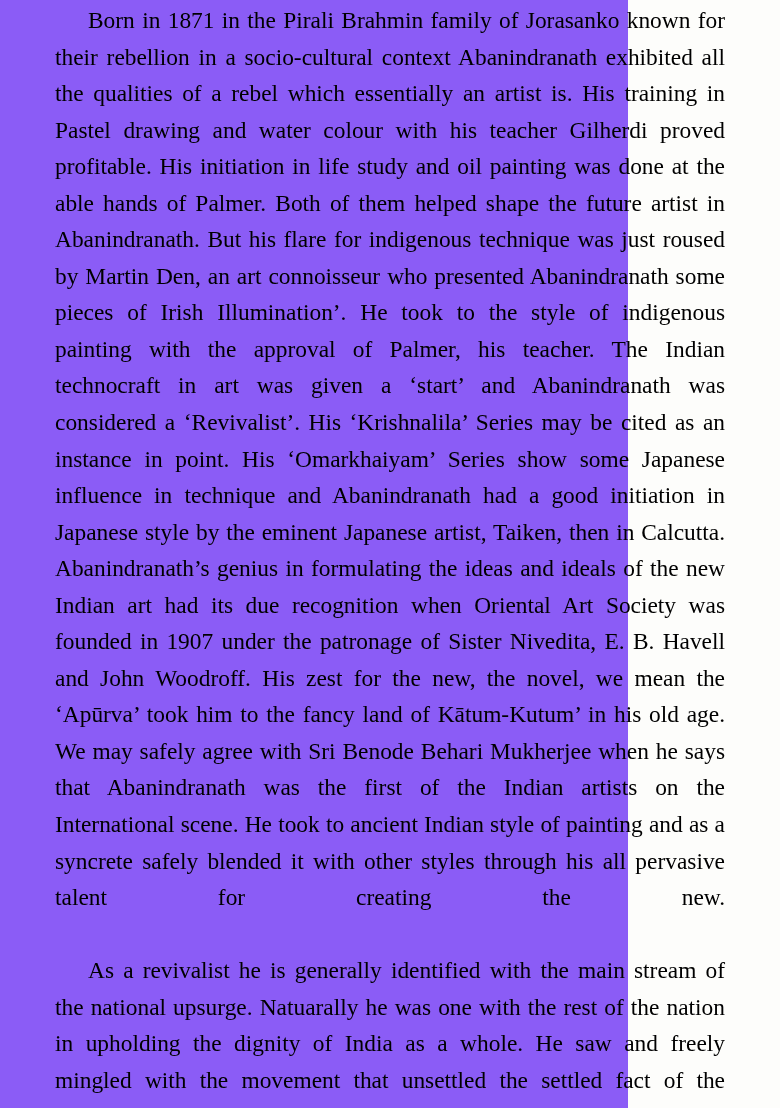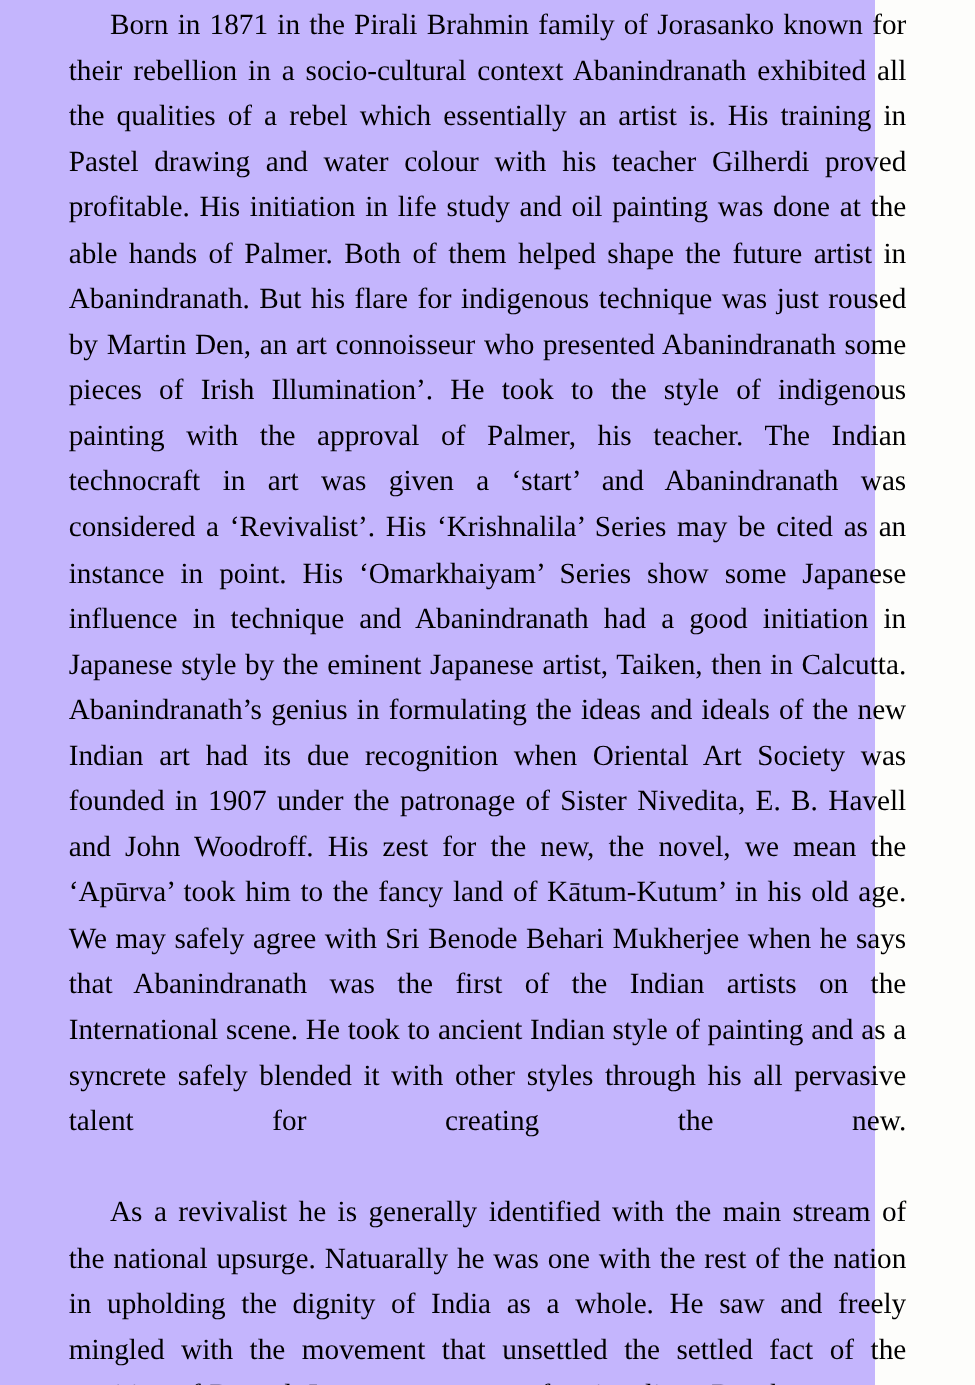--- a/index.html
+++ b/index.html
@@ -10,23 +10,23 @@
     width: 780px;
     height: 1108px;
     background: #fdfdfb;
     font-family: "Liberation Serif", "DejaVu Serif", serif;
     color: #000000;
     overflow: hidden;
   }
 
   .page {
     position: relative;
-    width: 700px;
+    width: 628px;
     height: 1108px;
-    background: #c4b5fd;
+    background: #8b5cf6;
     box-sizing: border-box;
   }
 
   .text-column {
     position: absolute;
     left: 55px;
     top: 2px;
     width: 670px;
   }
 

